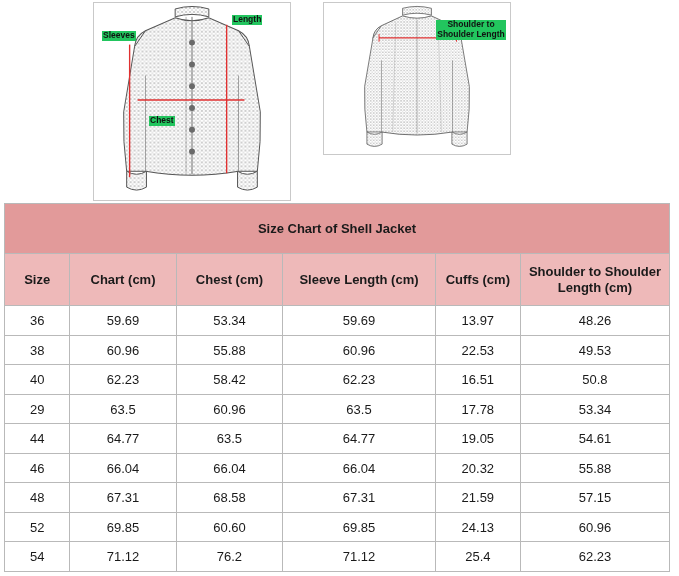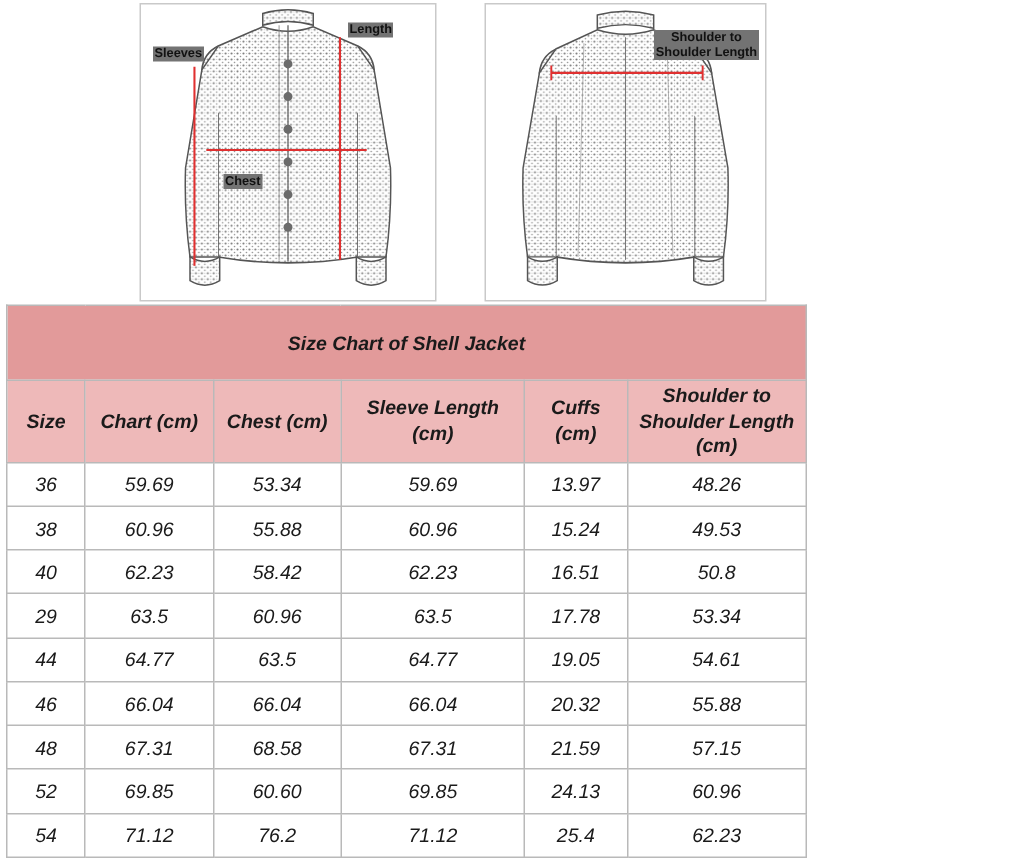--- a/index.html
+++ b/index.html
@@ -36,47 +36,46 @@
     box-sizing: border-box;
   }
   .illus-front {
     left: 93px;
     width: 198px;
     height: 199px;
   }
   .illus-back {
     left: 323px;
     width: 188px;
-    height: 199px;
+    height: 153px;
   }
   .illus-box svg {
     display: block;
     width: 100%;
     height: 100%;
   }
   .illus-label {
     position: absolute;
     font-size: 8.5px;
     font-weight: bold;
     color: #111;
-    background: #737373;
+    background: #22c55e;
     padding: 0 1px;
     line-height: 1.15;
     white-space: nowrap;
   }
   .illus-label.multi { white-space: normal; text-align: center; }
 
   
   .table-wrap {
     position: absolute;
     left: 4px;
     top: 203px;
-    width: 534px;
+    width: 666px;
     height: 369px;
-    font-style: italic;
   }
   table.size-chart {
     width: 100%;
     height: 100%;
     border-collapse: collapse;
     table-layout: fixed;
   }
   table.size-chart td, table.size-chart th {
     border: 1px solid #b9b9b9;
     text-align: center;
@@ -212,21 +211,21 @@
             <td>53.34</td>
             <td>59.69</td>
             <td>13.97</td>
             <td>48.26</td>
           </tr>
           <tr class="data-row">
             <td>38</td>
             <td>60.96</td>
             <td>55.88</td>
             <td>60.96</td>
-            <td>15.24</td>
+            <td>22.53</td>
             <td>49.53</td>
           </tr>
           <tr class="data-row">
             <td>40</td>
             <td>62.23</td>
             <td>58.42</td>
             <td>62.23</td>
             <td>16.51</td>
             <td>50.8</td>
           </tr>

